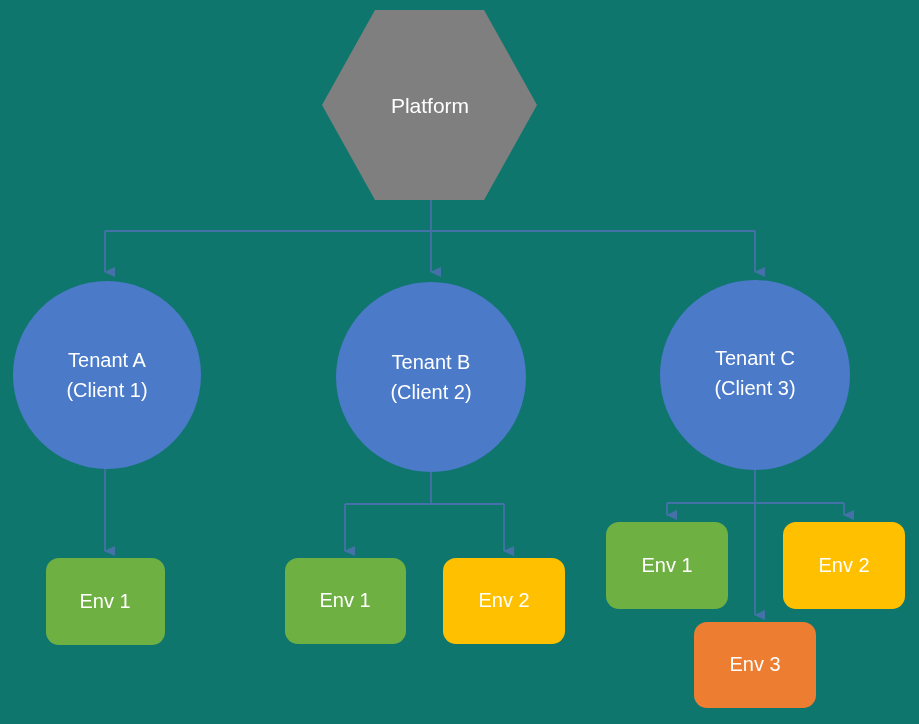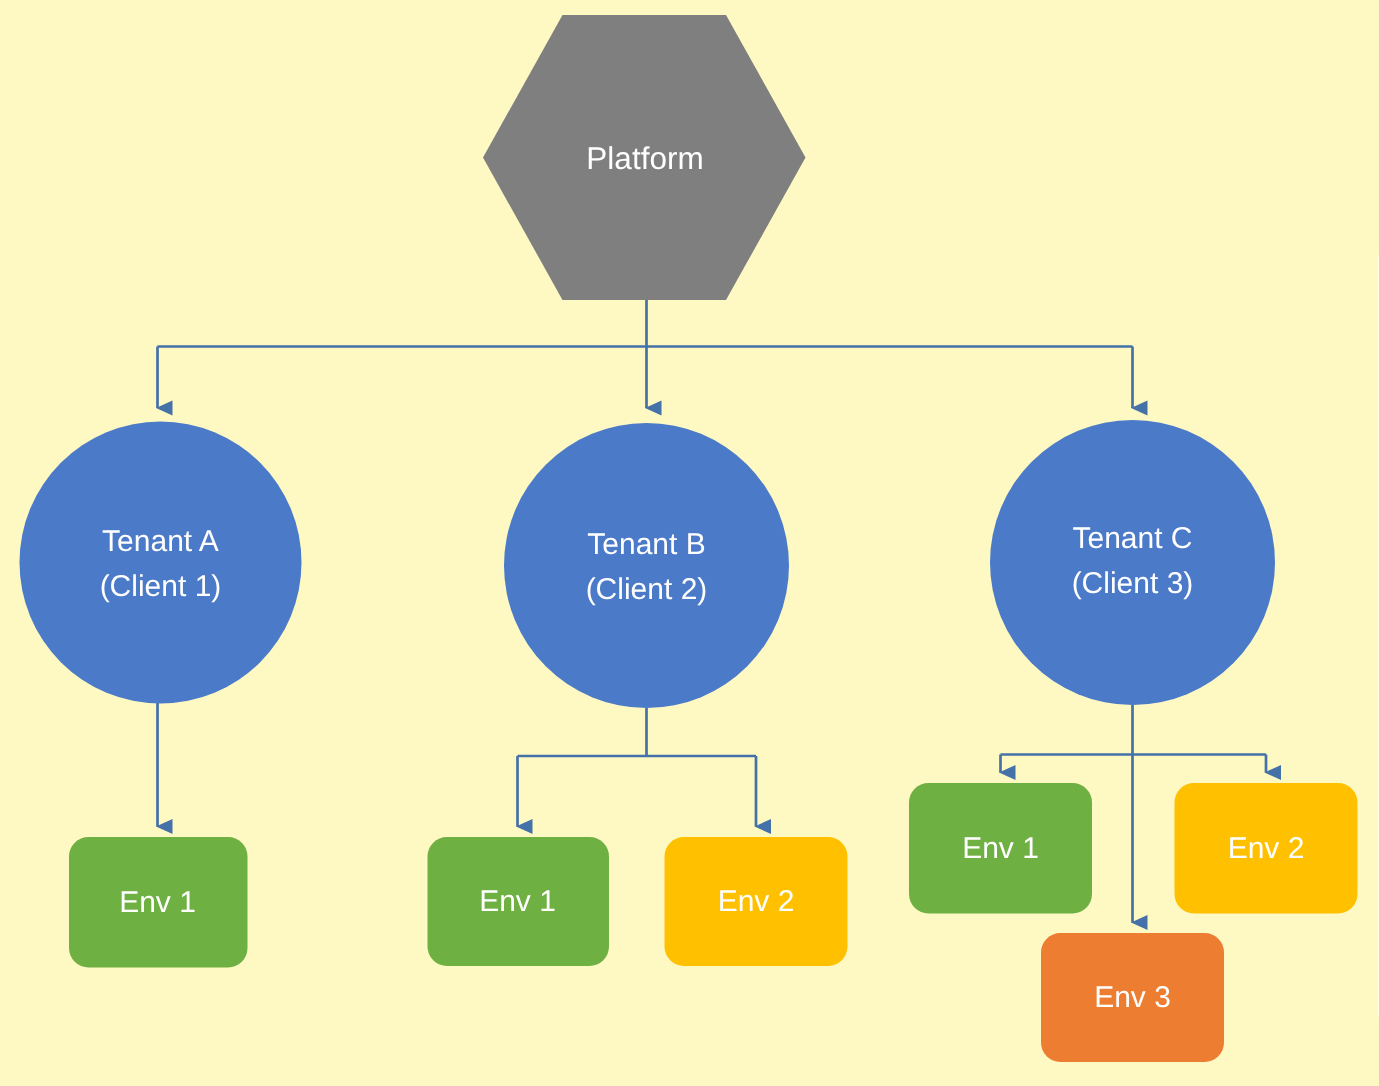--- a/index.html
+++ b/index.html
@@ -7,21 +7,21 @@
     padding: 0;
     background: #ffffff;
   }
   body {
     font-family: "Liberation Sans", sans-serif;
   }
   #canvas {
     position: relative;
     width: 919px;
     height: 724px;
-    background: #fef9c3;
+    background: #0f766e;
     overflow: hidden;
   }
   #diagram-svg {
     position: absolute;
     left: 0;
     top: 0;
     width: 919px;
     height: 724px;
   }
   .node-label {

